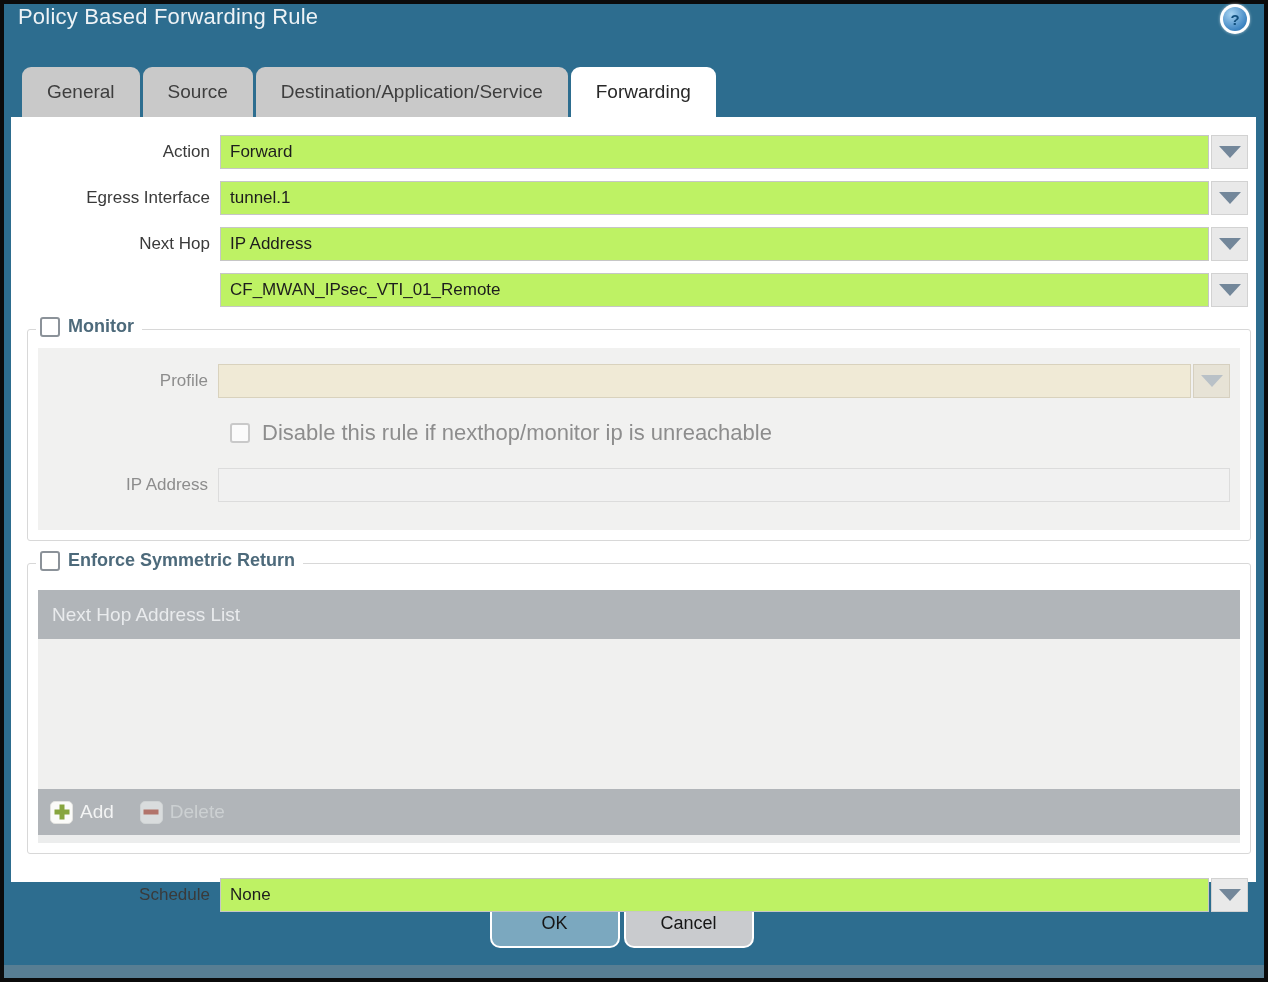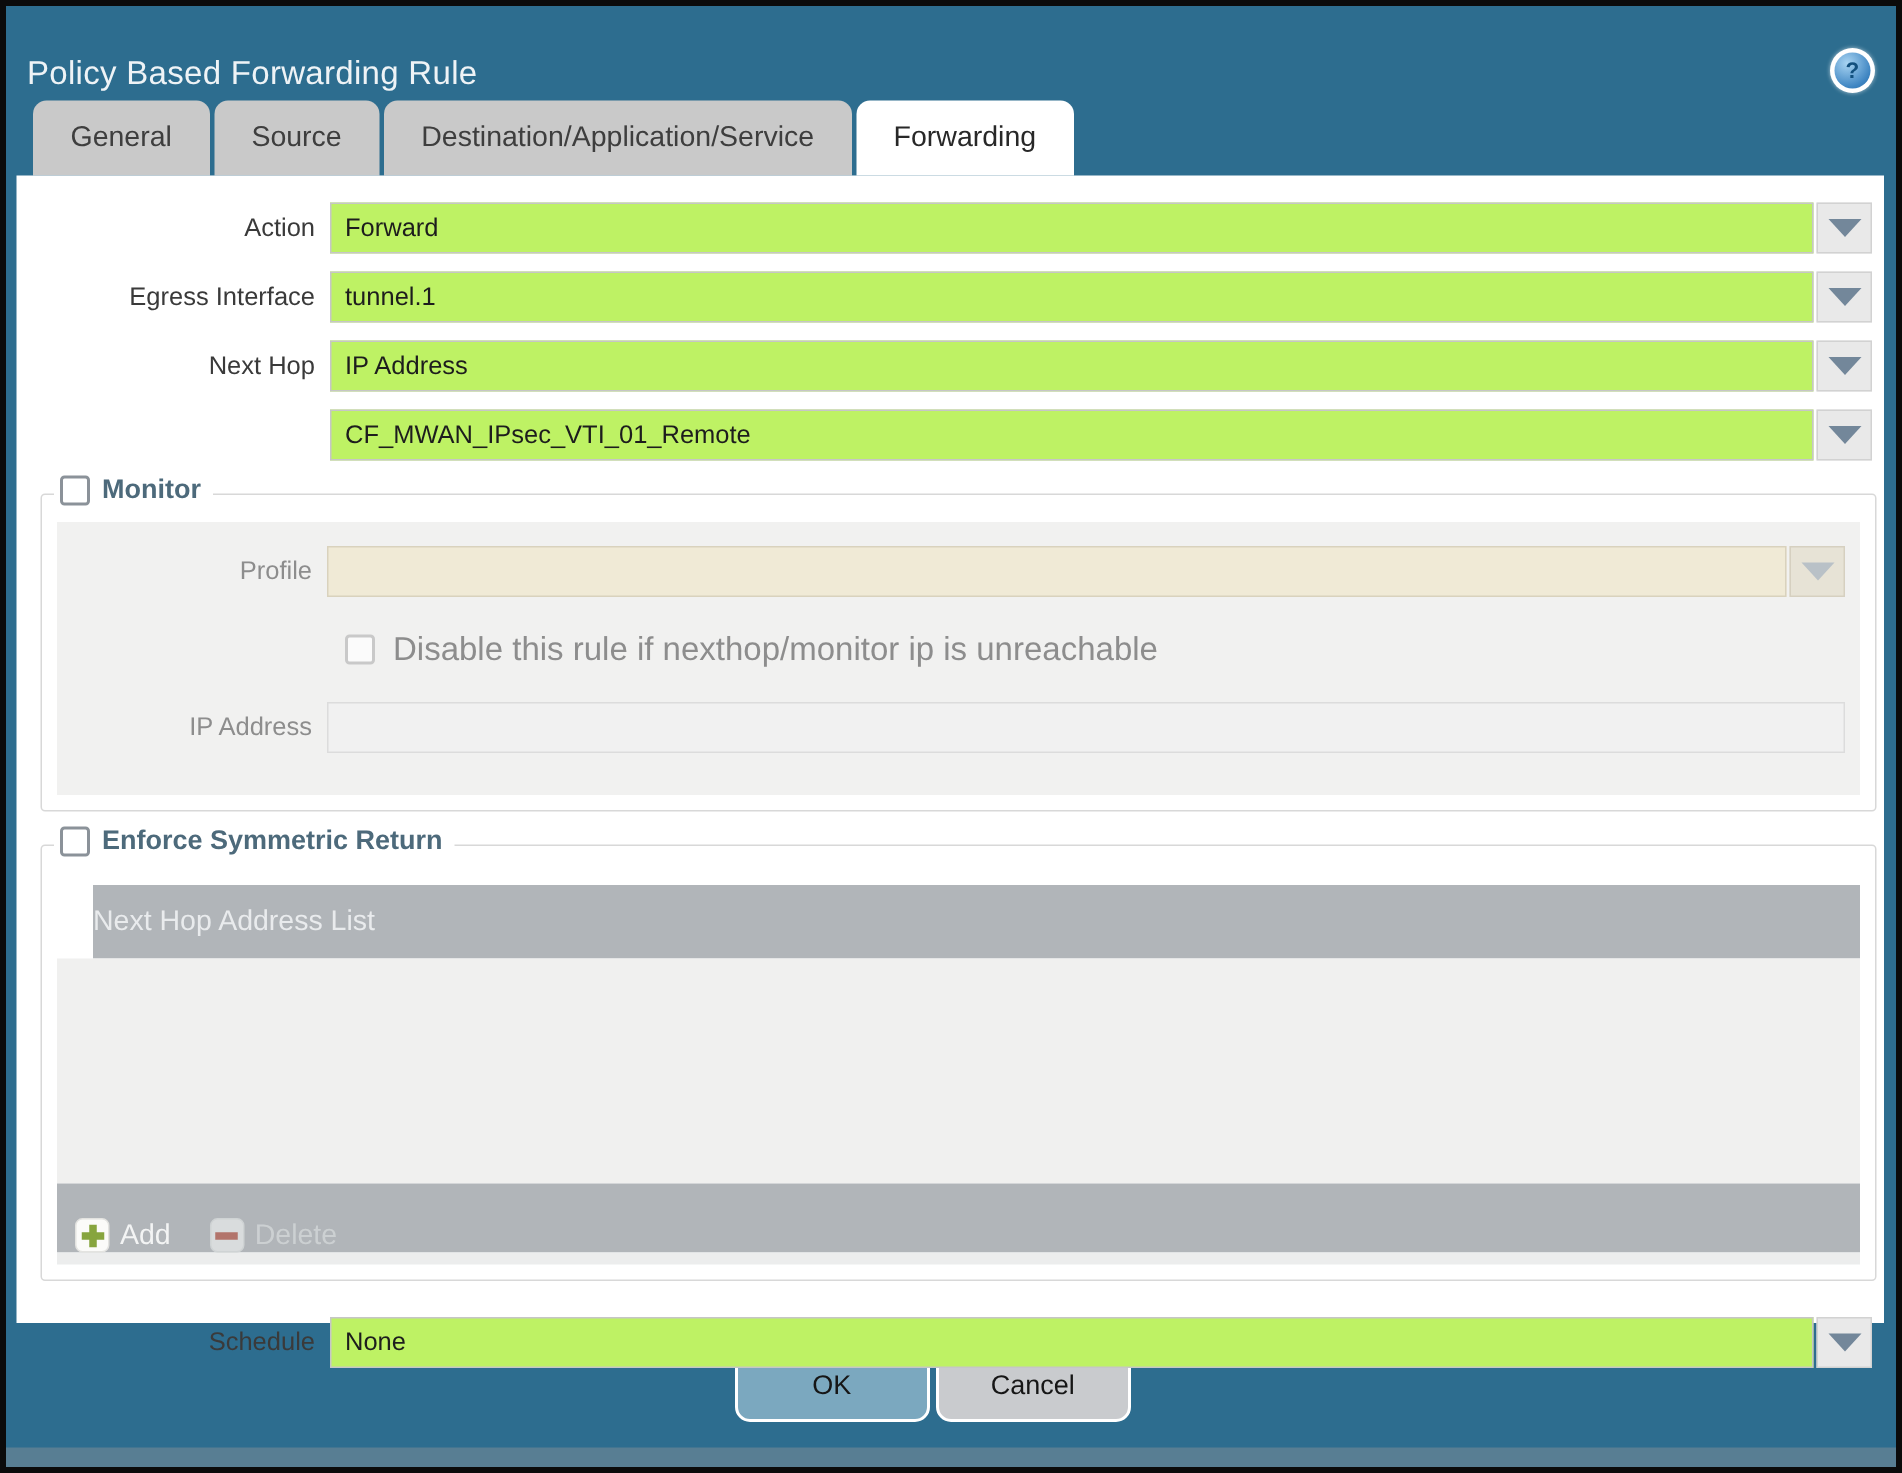--- a/index.html
+++ b/index.html
@@ -13,23 +13,23 @@
     position: absolute;
     inset: 4px;
     background: #2d6d8f;
     display: flex;
     flex-direction: column;
   }
   
   .titlebar {
     height: 58px;
     display: flex;
-    align-items: flex-end;
+    align-items: flex-start;
     justify-content: space-between;
-    padding: 16px 14px 0 14px;
+    padding: 0 14px 0 14px;
   }
   .title {
     color: #eef3f6;
     font-size: 22px;
     letter-spacing: 0.2px;
   }
   .help-btn {
     width: 30px; height: 30px;
     border-radius: 50%;
     background: #ffffff;
@@ -177,30 +177,30 @@
   }
   .cb-row .cb-label { font-size: 22px; color: #8d8d8d; }
   
   .grid { margin: 8px 0 0 0; }
   .grid-header {
     height: 49px;
     background: #b1b5b9;
     color: #e9ebed;
     font-size: 19px;
     display: flex; align-items: center;
-    margin-left: 24px;
+    padding-left: 14px;
   }
   .grid-body {
     height: 150px;
     background: #f0f0ef;
   }
   .grid-footer {
     height: 46px;
     background: #b1b5b9;
-    display: flex; align-items: flex-end;
+    display: flex; align-items: center;
     padding-left: 12px;
     gap: 26px;
   }
   .grid-strip { height: 8px; background: #eceded; }
   .tool-btn {
     display: flex; align-items: center; gap: 7px;
     cursor: pointer;
   }
   .tool-btn.disabled { cursor: default; }
   .badge {

